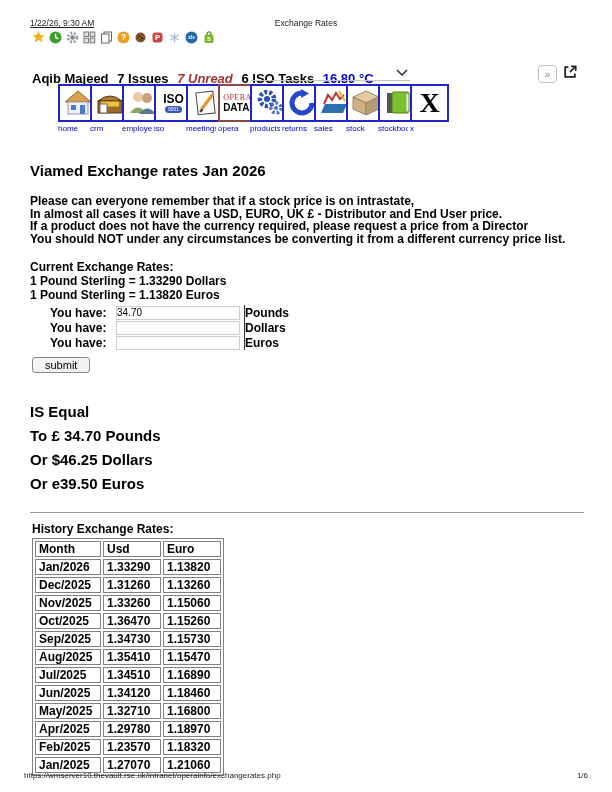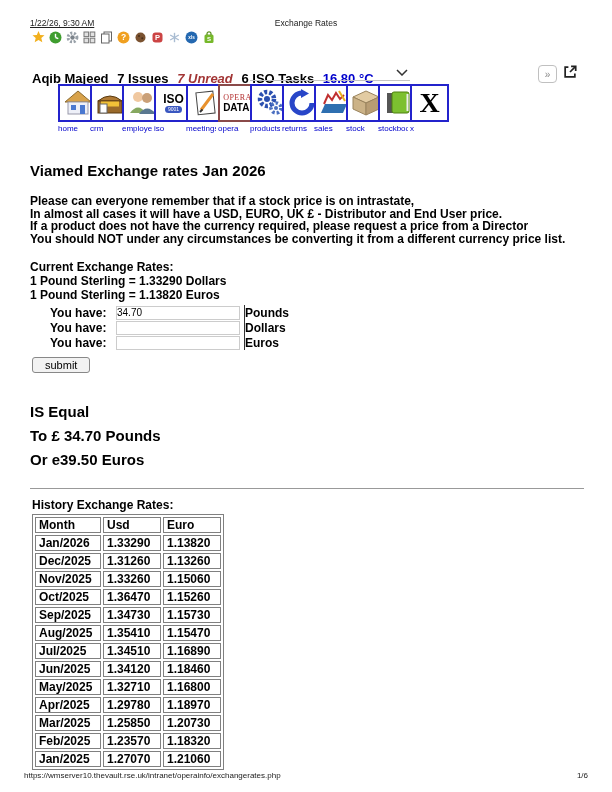--- a/index.html
+++ b/index.html
@@ -329,20 +329,21 @@
       <td class="conv-input"><input type="text" value="" style=""></td>
       <td class="conv-currency">Euros</td>
     </tr>
   </tbody>
     </table>
   <button class="submit-btn">submit</button>
 
   <div class="result">
     <div>IS Equal</div>
     <div>To £ 34.70 Pounds</div>
+    <div>Or $46.25 Dollars</div>
     <div>Or e39.50 Euros</div>
   </div>
 
   <hr class="sep">
 
   <div class="history-title">History Exchange Rates:</div>
   <table class="history">
     <thead>
         <tr>
           <th>Month</th>
@@ -395,25 +396,20 @@
           <td>May/2025</td>
           <td>1.32710</td>
           <td>1.16800</td>
         </tr>
         <tr>
           <td>Apr/2025</td>
           <td>1.29780</td>
           <td>1.18970</td>
         </tr>
         <tr>
-          <td>Mar/2025</td>
-          <td>1.25850</td>
-          <td>1.20730</td>
-        </tr>
-        <tr>
           <td>Feb/2025</td>
           <td>1.23570</td>
           <td>1.18320</td>
         </tr>
         <tr>
           <td>Jan/2025</td>
           <td>1.27070</td>
           <td>1.21060</td>
         </tr>
       </tbody>

